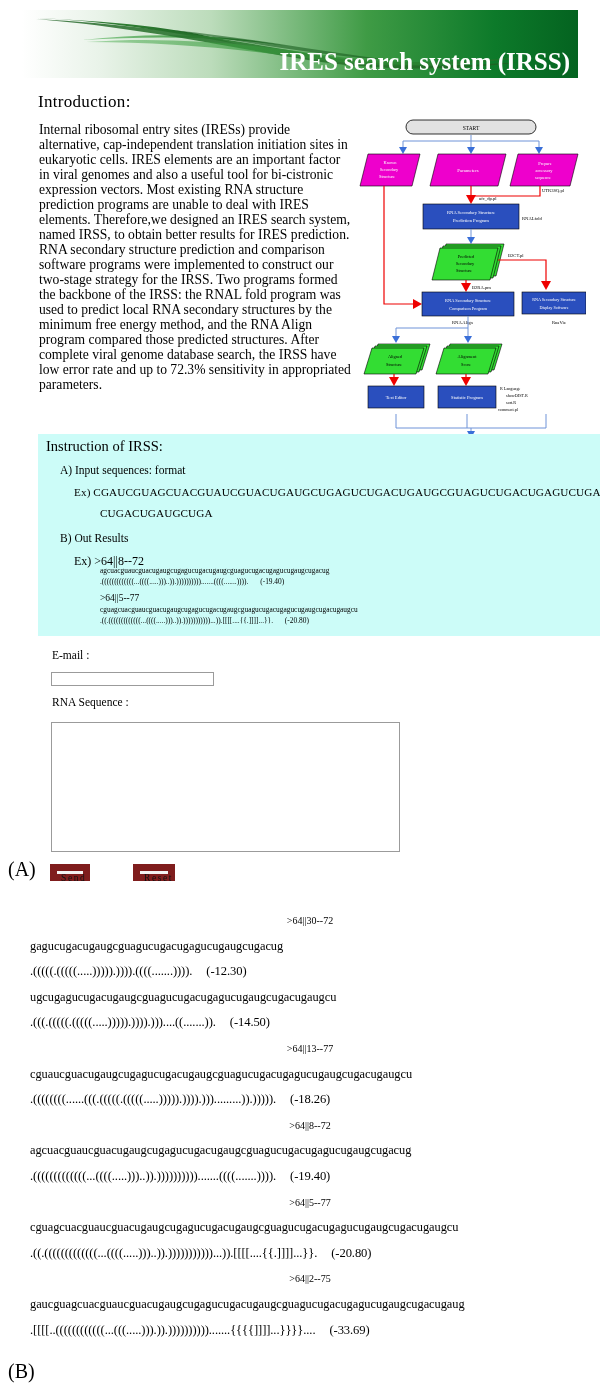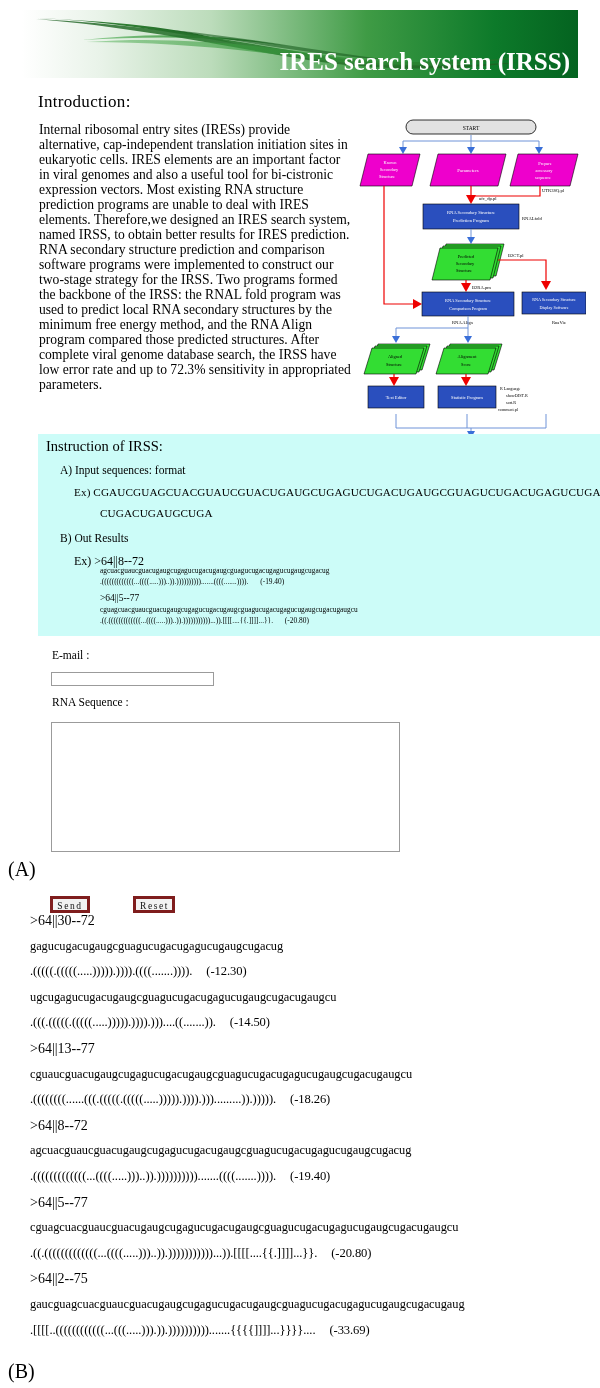--- a/index.html
+++ b/index.html
@@ -147,23 +147,23 @@
   .panel-a-label {
     position: absolute; left: 8px; top: 858px;
     font-size: 20px;
   }
   .panel-b-label {
     position: absolute; left: 8px; top: 1360px;
     font-size: 20px;
   }
   .btn {
     position: absolute;
-    top: 896px;
+    top: 864px;
     height: 17px;
-    border: 3px solid #7f1d1d;
+    border: 7px solid #7f1d1d;
     background: #f2f2f2;
     color: #111111;
     font-size: 9.5px;
     letter-spacing: 1.6px;
     font-family: "Liberation Serif", "DejaVu Serif", serif;
     box-sizing: border-box;
     line-height: 15px;
     text-align: center;
     padding: 0 4px;
   }
@@ -171,23 +171,24 @@
   .btn-reset { left: 133px; width: 42px; }
 
   
   .results {
     position: absolute;
     left: 30px;
     top: 908px;
     width: 560px;
   }
   .res-head {
-    font-size: 14px;
+    font-size: 10px;
     line-height: 25.6px;
     white-space: nowrap;
+    text-align: center;
   }
   .res-seq {
     font-size: 12.4px;
     line-height: 25.6px;
     white-space: nowrap;
     letter-spacing: -0.05px;
   }
   .res-dot {
     font-size: 12.6px;
     line-height: 25.6px;

